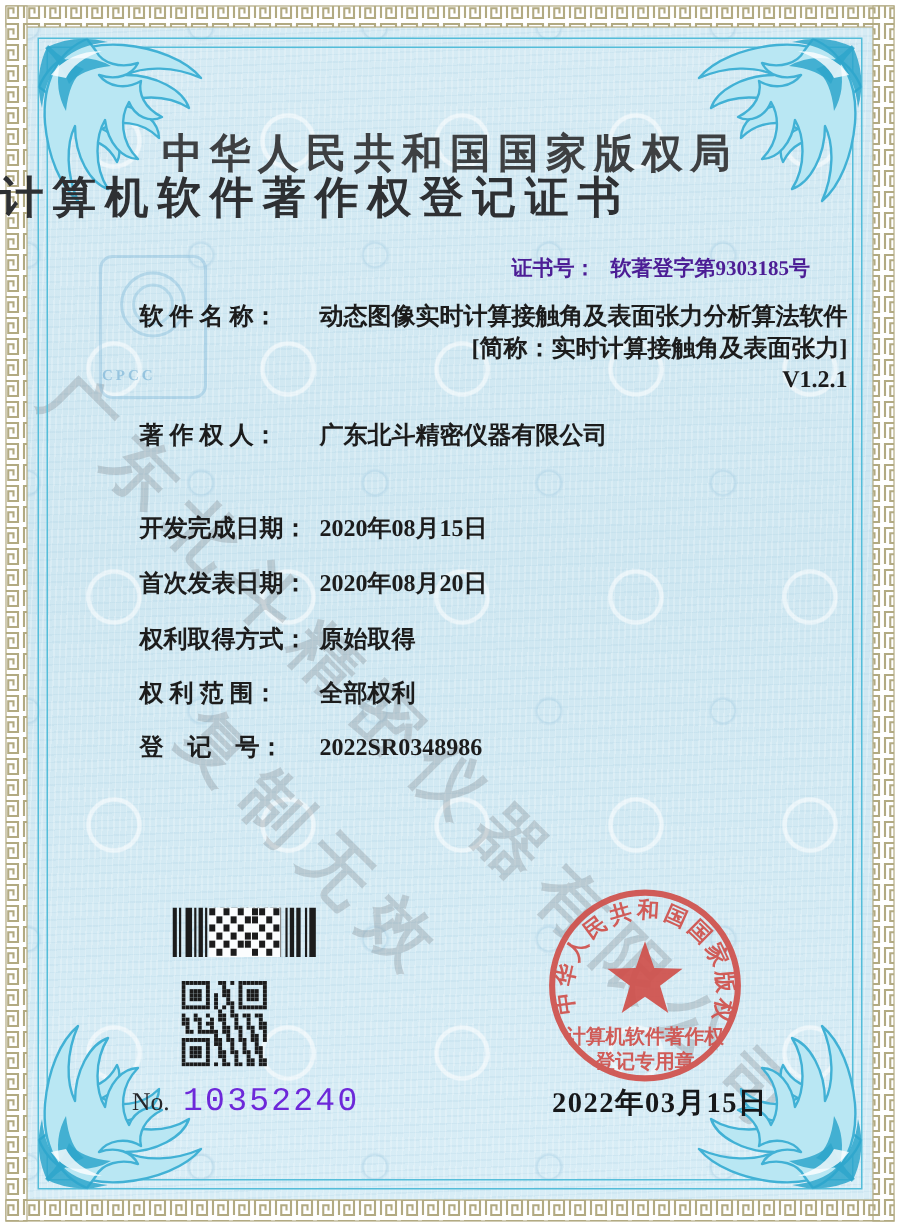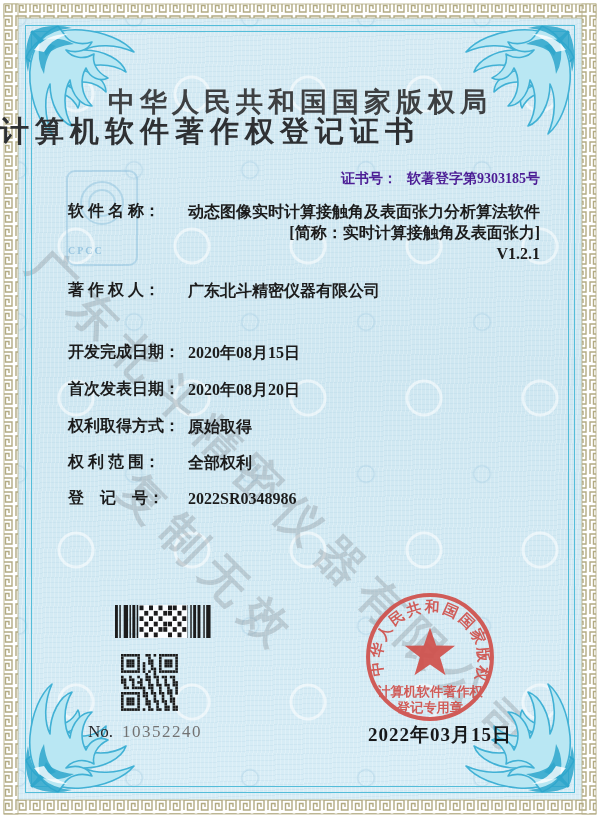--- a/index.html
+++ b/index.html
@@ -18,27 +18,27 @@
     background-position:0 0,58px 76px,0 0,0 0,0 0;}
   .deco-svg{position:absolute;left:0;top:0;z-index:2;pointer-events:none;}
   
   .tx{position:absolute;z-index:3;color:#222;}
   .authority{left:0;right:0;top:84px;text-align:center;font-size:27px;font-weight:700;
     letter-spacing:5px;color:#3e4042;}
   .cert-title{left:0;right:0;top:112px;text-align:left;font-size:29px;font-weight:700;
     letter-spacing:6px;color:#2e3033;}
   .certno{right:60px;top:170px;font-size:14px;font-weight:700;color:#4c1d95;}
   .certno .v{margin-left:10px;}
-  .row{position:absolute;left:68px;z-index:3;display:flex;font-size:16px;font-weight:700;color:#1c1c1c;}
+  .row{position:absolute;left:68px;z-index:3;display:flex;font-size:16px;font-weight:700;color:#1c1c1c;padding-left:25px;}
   .row .lab{width:120px;flex:0 0 120px;}
   .row .val{line-height:21px;text-align:right;}
   .statement{left:68px;top:522px;width:478px;font-size:15.5px;font-weight:600;line-height:34px;
     color:#1e1e1e;text-indent:1.05em;}
   .serial{left:88px;top:722px;font-size:17px;color:#27272a;z-index:3;}
-  .serial .num{font-family:Liberation Serif, serif;color:#737373;font-size:17px;
+  .serial .num{font-family:Liberation Mono, monospace;color:#6d28d9;font-size:22px;
     letter-spacing:1.5px;margin-left:9px;}
   .issue-date{left:368px;top:722px;font-size:19px;font-weight:700;color:#17181a;z-index:3;letter-spacing:1px;}
   
   .emboss{position:absolute;left:66px;top:170px;width:68px;height:92px;border:2px solid rgba(124,182,216,.38);
     border-radius:9px;z-index:1;}
   .emboss .ring{position:absolute;left:12px;top:9px;width:40px;height:40px;border-radius:50%;
     border:2px solid rgba(124,182,216,.40);}
   .emboss .ring:after{content:"";position:absolute;left:6px;top:6px;width:24px;height:24px;
     border-radius:50%;border:2px solid rgba(124,182,216,.35);}
   .emboss .cptxt{position:absolute;left:0;right:0;bottom:8px;text-align:left;font-size:10px;

